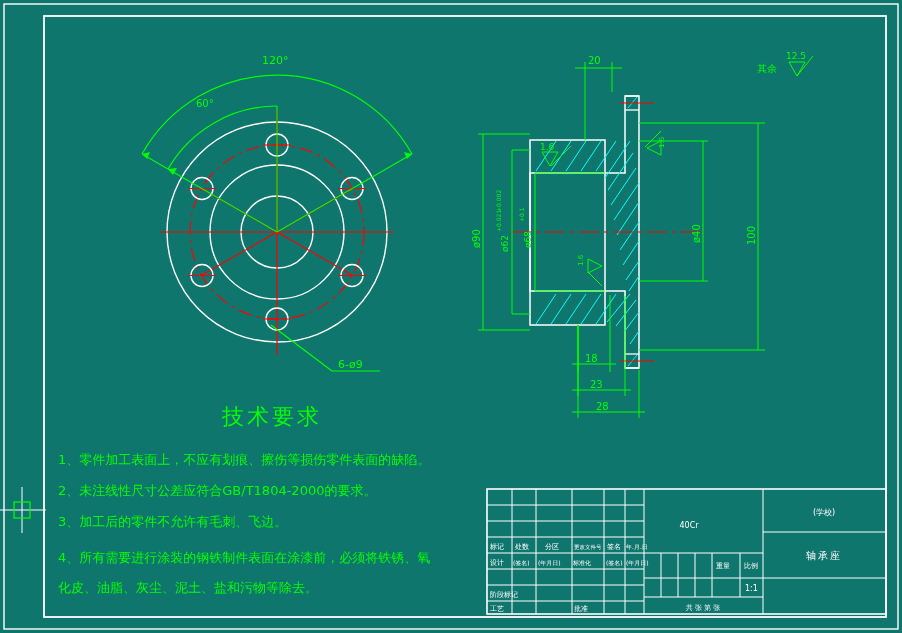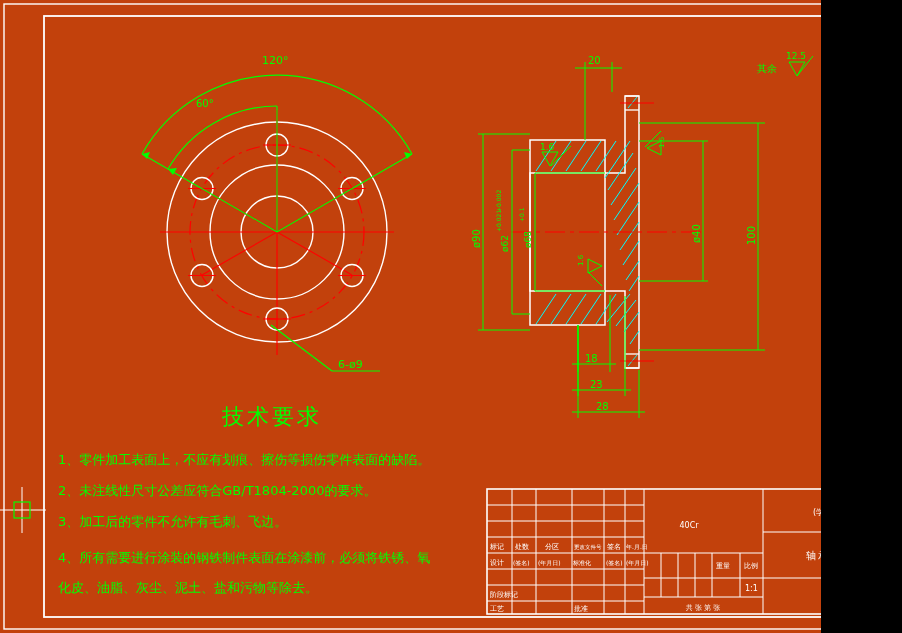--- a/index.html
+++ b/index.html
@@ -2,23 +2,23 @@
 <html><head>
 <meta charset="utf-8">
 <style>
   html, body {
     margin: 0;
     padding: 0;
     background: #000000;
   }
   #canvas-root {
     position: relative;
-    width: 821px;
+    width: 902px;
     height: 633px;
-    background: #c2410c;
+    background: #0f766e;
     overflow: hidden;
     font-family: "DejaVu Sans", sans-serif;
   }
   svg.drawing {
     position: absolute;
     left: 0;
     top: 0;
     width: 902px;
     height: 633px;
     display: block;

